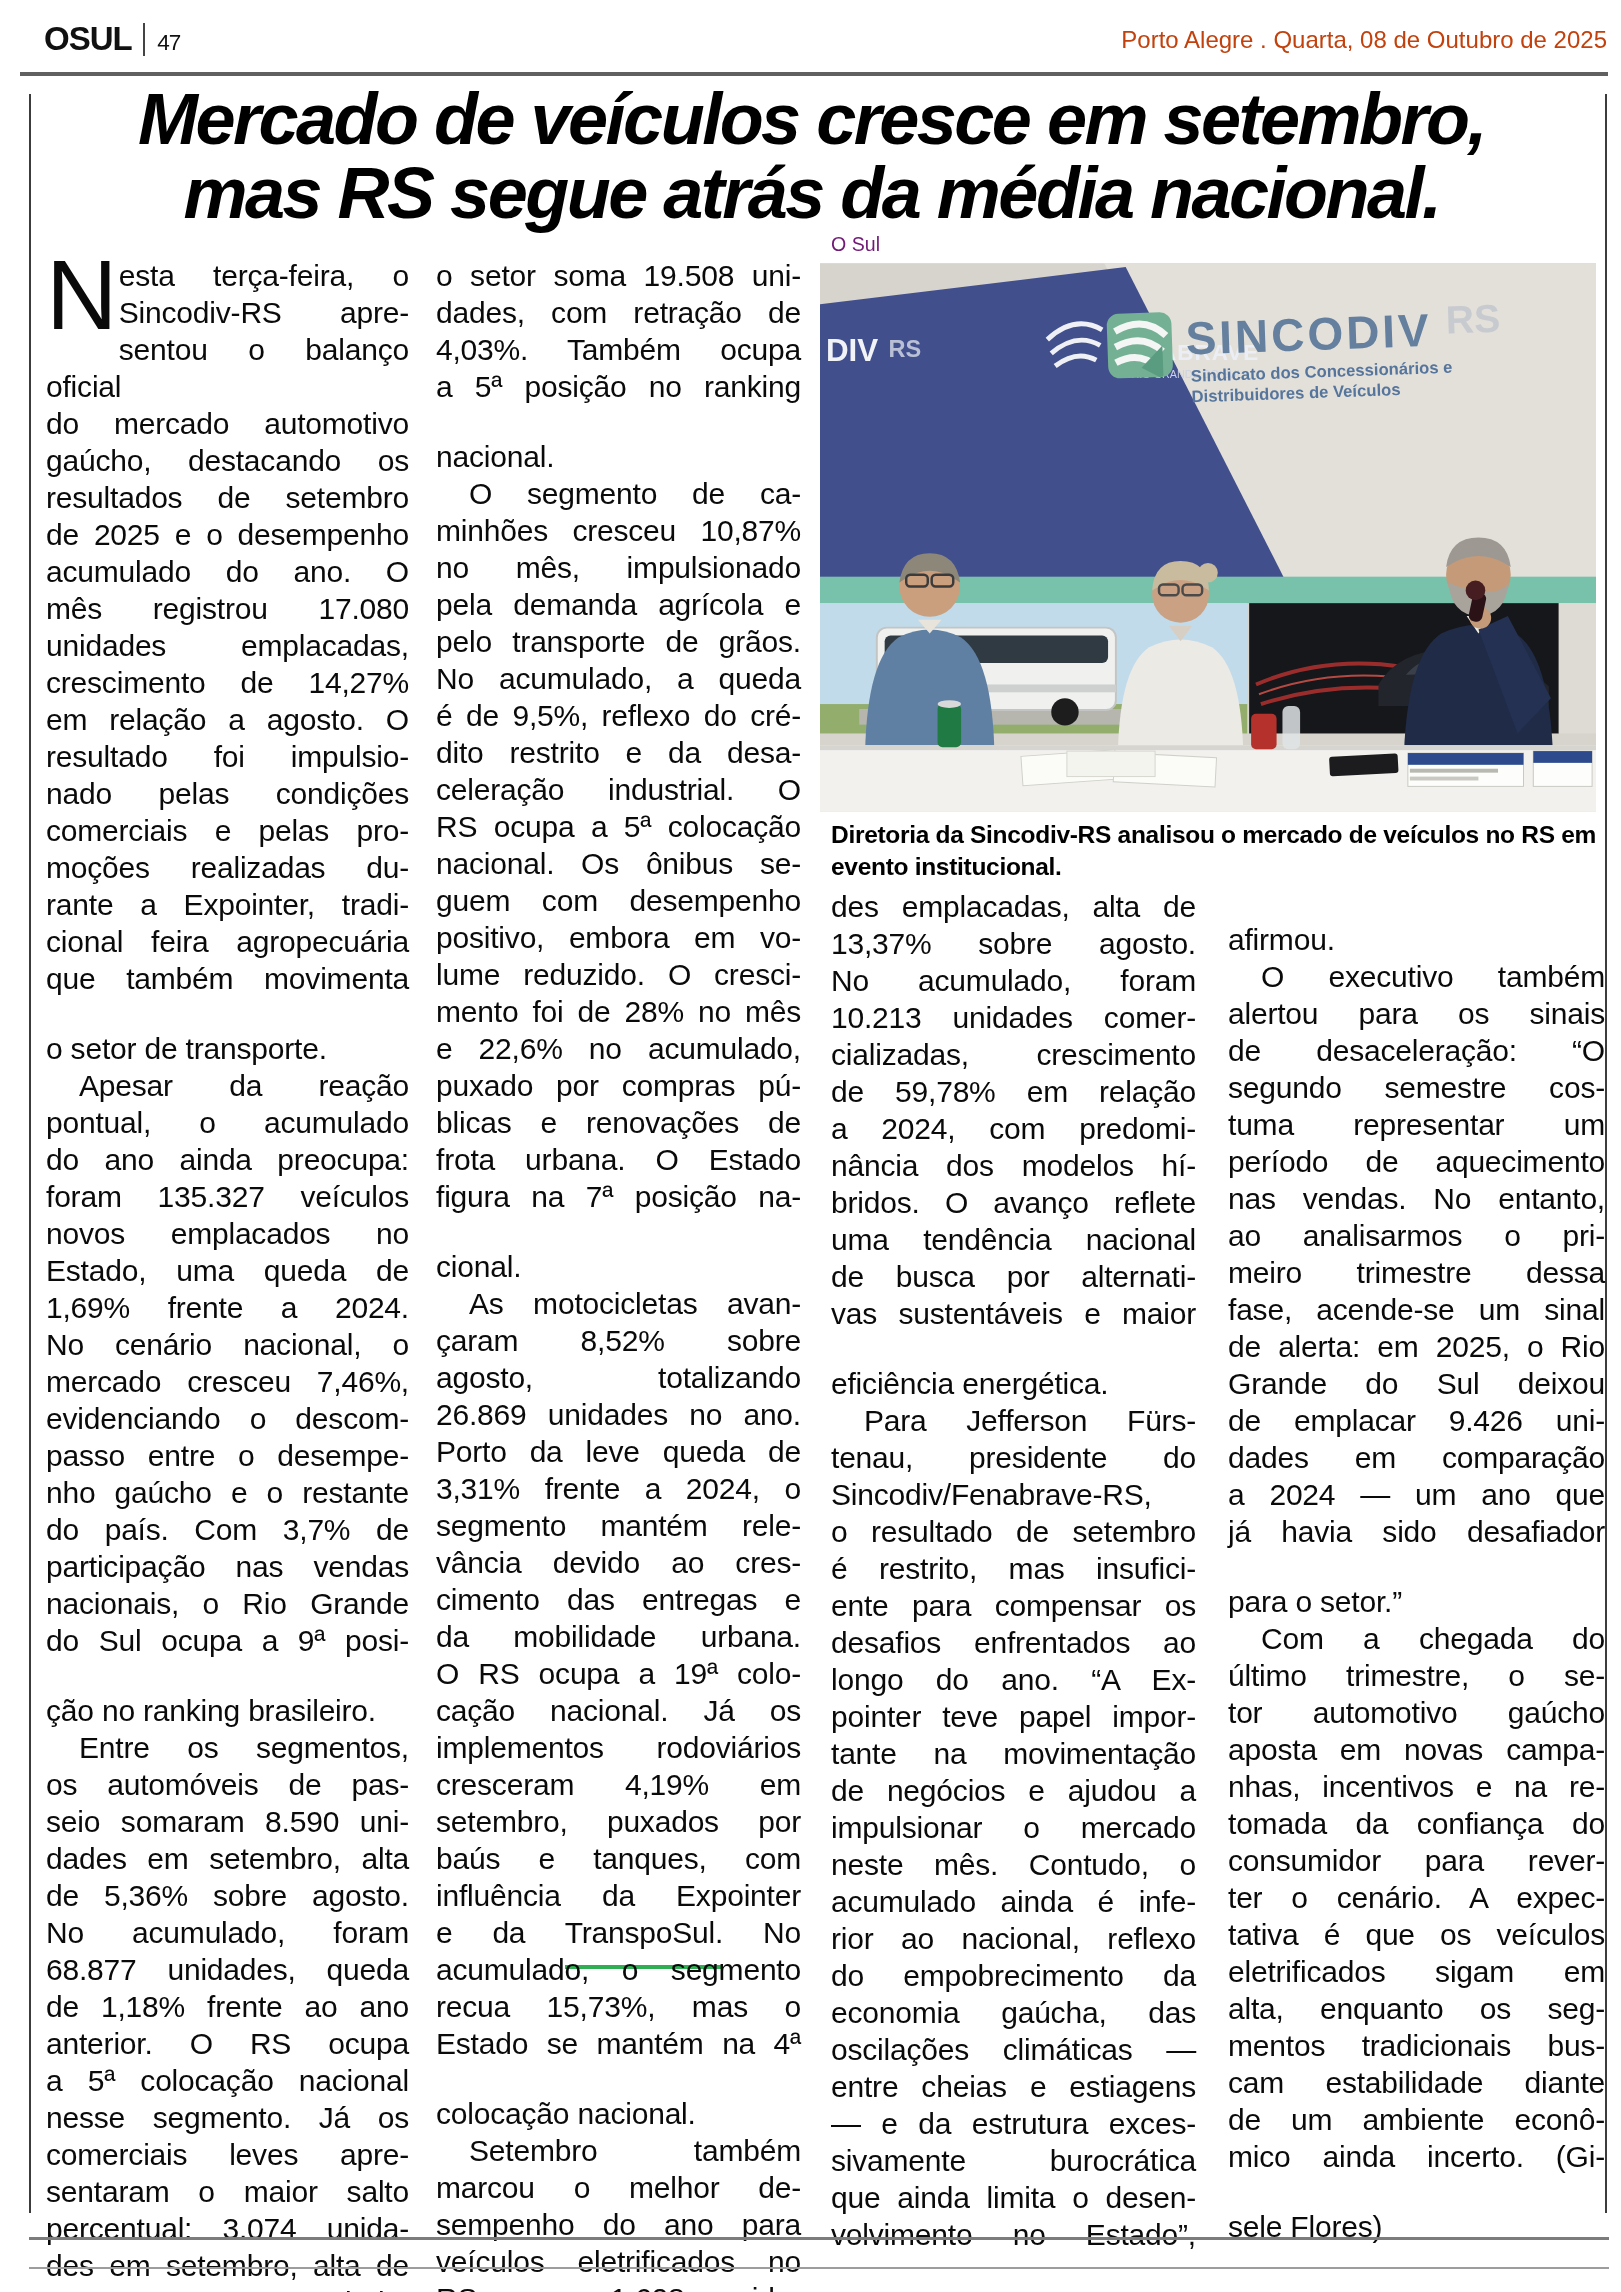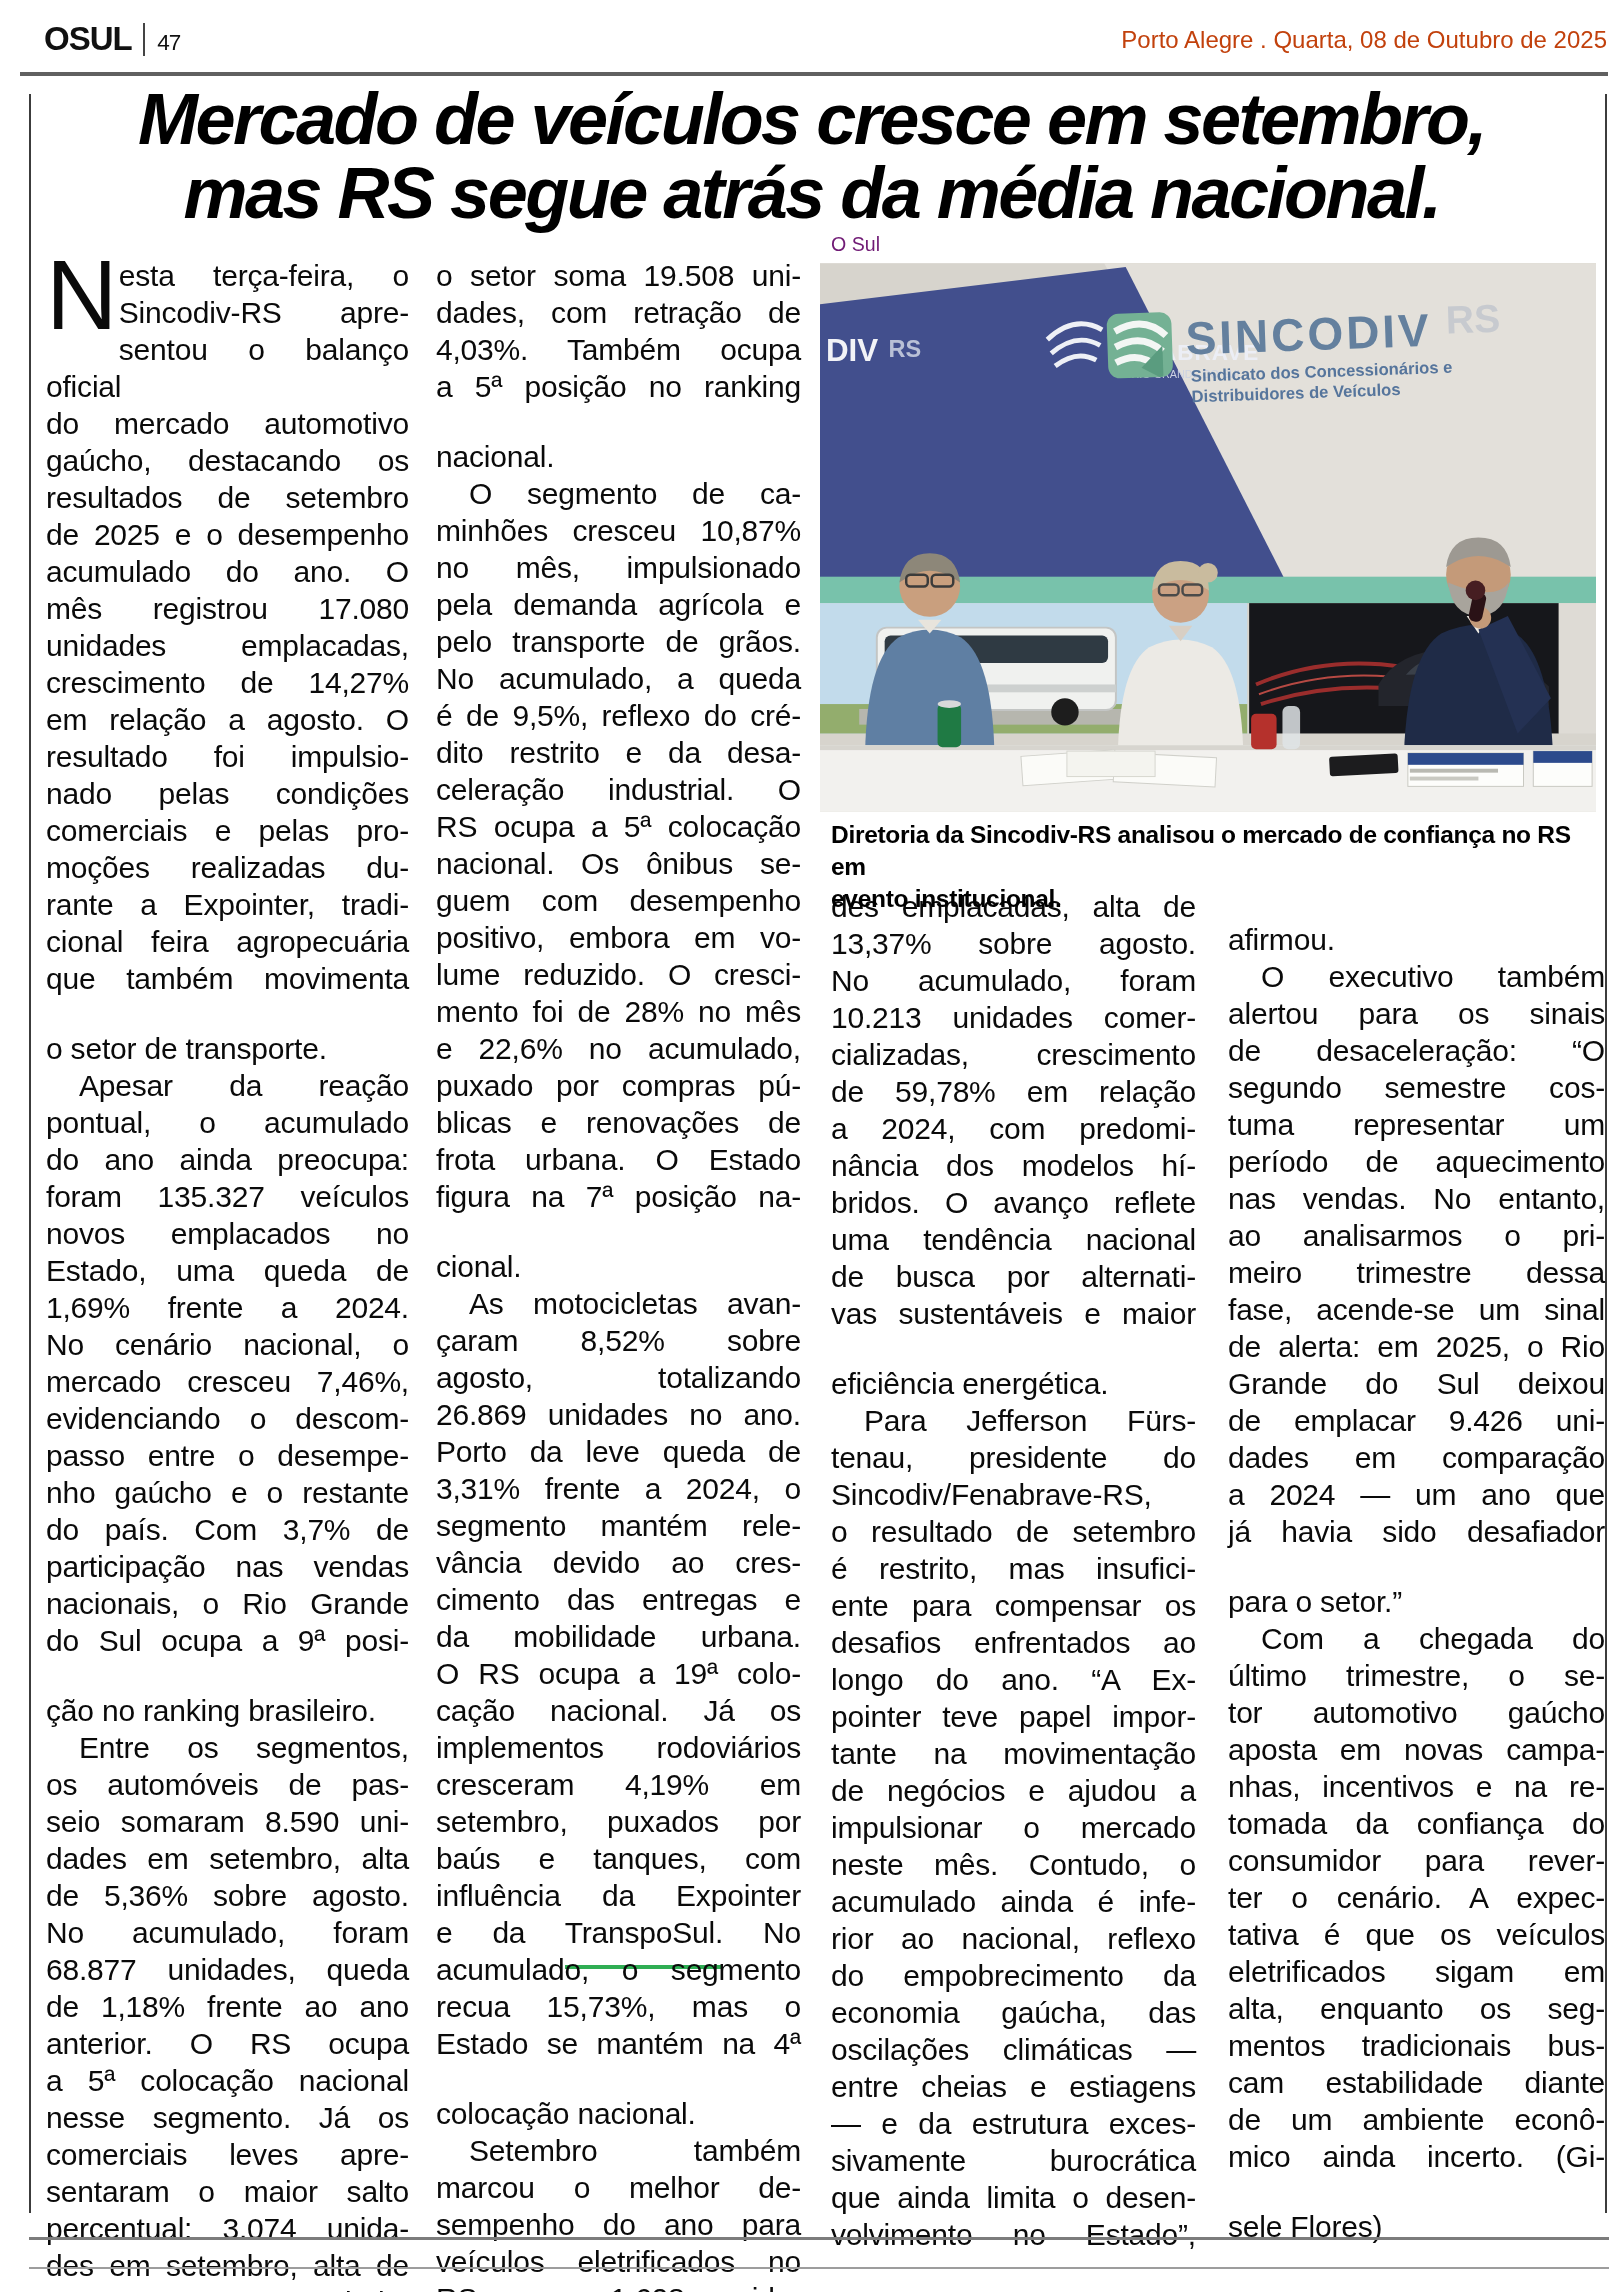--- a/index.html
+++ b/index.html
@@ -354,19 +354,19 @@
       <rect x="600" y="500" width="118" height="12" fill="#2c4a8c"></rect>
       <rect x="602" y="516" width="90" height="4" fill="#b9b9b2"></rect>
       <rect x="602" y="524" width="70" height="4" fill="#c9c9c2"></rect>
       <rect x="728" y="498" width="60" height="36" fill="#fdfdfb" stroke="#c9c9c2"></rect>
       <rect x="728" y="498" width="60" height="12" fill="#2c4a8c"></rect>
     </g>
   </g>
 </svg>
 </div>
 <div class="abs caption">
-  <div>Diretoria da Sincodiv-RS analisou o mercado de confiança no RS em</div>
+  <div>Diretoria da Sincodiv-RS analisou o mercado de veículos no RS em</div>
   <div>evento institucional.</div>
 </div>
 
 <div class="abs botrule1"></div>
 <div class="abs botrule2"></div>
 
 
 </body></html>

